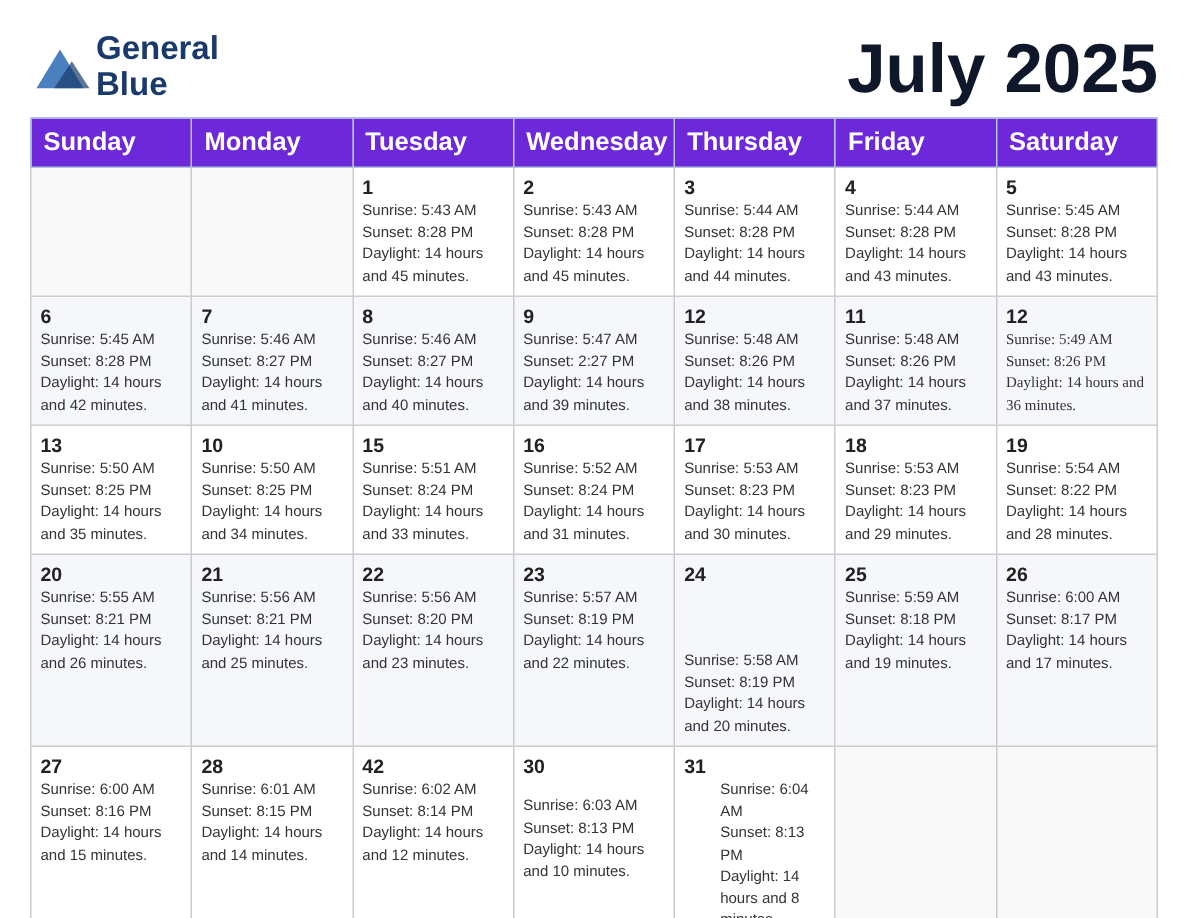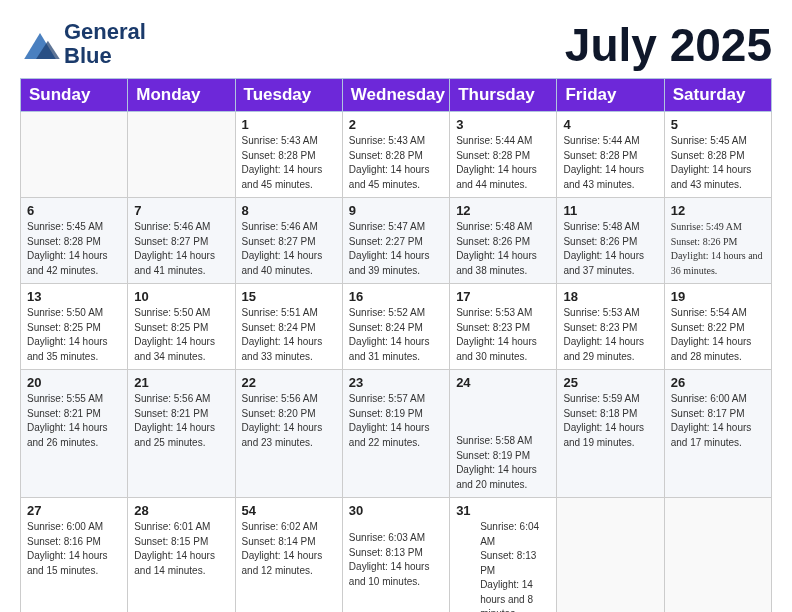--- a/index.html
+++ b/index.html
@@ -291,21 +291,21 @@
 Sunset: 8:16 PM
 Daylight: 14 hours and 15 minutes.</div>
         </td>
         <td>
           <span class="day-num">28</span>
           <div class="cell-info" style="white-space: pre-line;">Sunrise: 6:01 AM
 Sunset: 8:15 PM
 Daylight: 14 hours and 14 minutes.</div>
         </td>
         <td>
-          <span class="day-num">54</span>
+          <span class="day-num">42</span>
           <div class="cell-info" style="white-space: pre-line;">Sunrise: 6:02 AM
 Sunset: 8:14 PM
 Daylight: 14 hours and 12 minutes.</div>
         </td>
         <td>
           <span class="day-num">30</span>
           <div class="cell-info" style="white-space: pre-line; margin-top: 13px;">Sunrise: 6:03 AM
 Sunset: 8:13 PM
 Daylight: 14 hours and 10 minutes.</div>
         </td>

